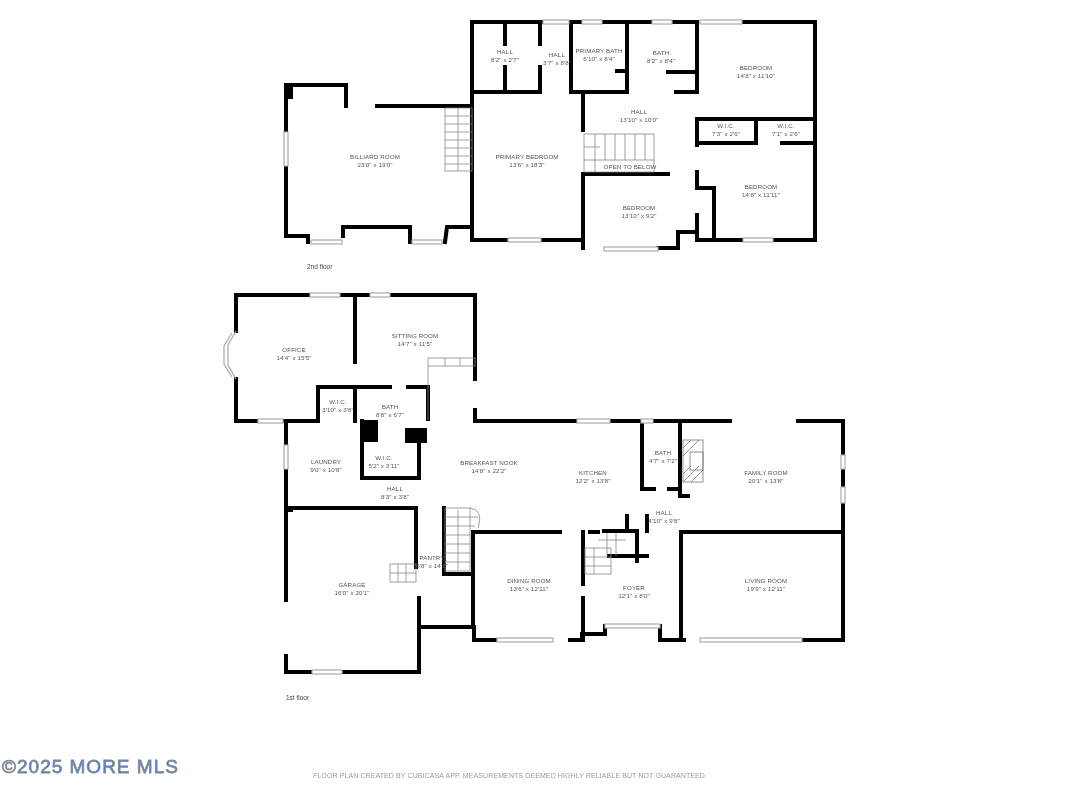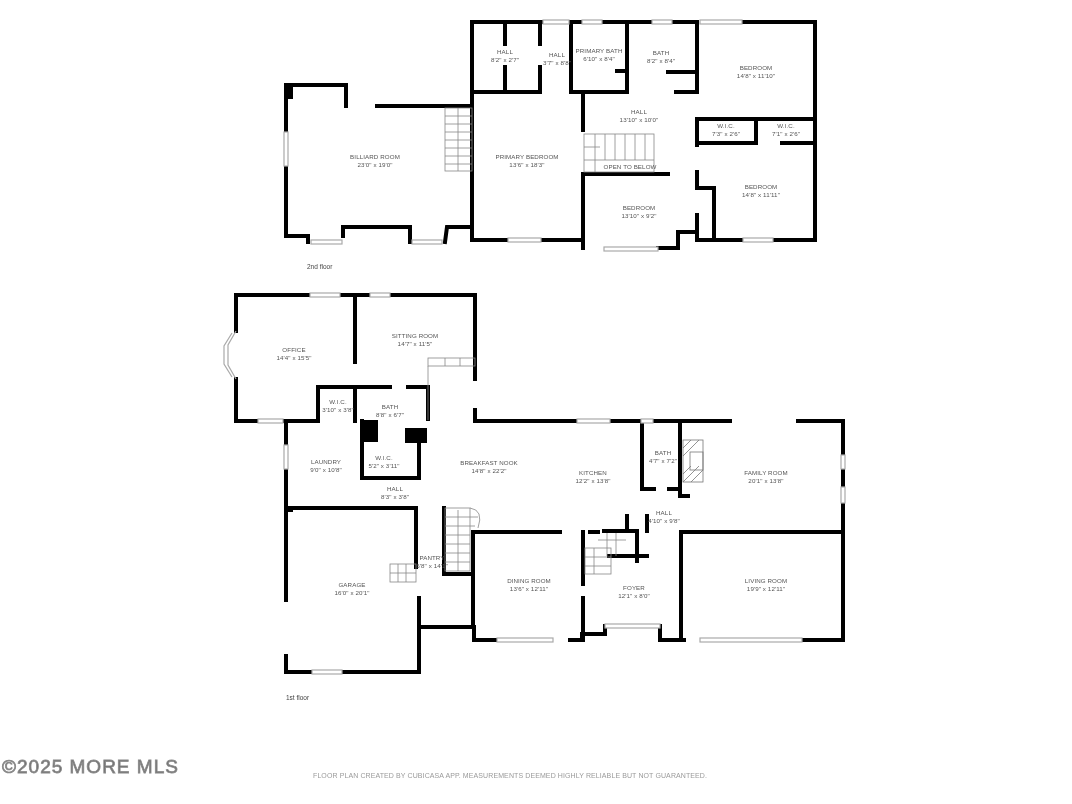--- a/index.html
+++ b/index.html
@@ -1,21 +1,21 @@
 <!DOCTYPE html>
 <html><head>
 <meta charset="utf-8">
 <style>
   html, body { margin: 0; padding: 0; background: #ffffff; }
   body { width: 1072px; height: 804px; position: relative; overflow: hidden; font-family: "Liberation Sans", sans-serif; }
   svg.plan { position: absolute; left: 0; top: 0; }
   .room-label { position: absolute; text-align: center; color: #555; font-size: 6.2px; line-height: 8px; letter-spacing: 0.1px; white-space: nowrap; transform: translate(-50%, -50%); }
   .room-label .dims { display: block; }
   .floor-label { position: absolute; font-size: 6.5px; color: #444; }
-  .watermark { position: absolute; left: 2px; top: 756px; font-size: 19px; color: #737373; letter-spacing: 1px; font-family: "Liberation Sans", sans-serif;
+  .watermark { position: absolute; left: 2px; top: 756px; font-size: 19px; color: #3b82f6; letter-spacing: 1px; font-family: "Liberation Sans", sans-serif;
     -webkit-text-stroke: 0.8px #8a8a8a; font-weight: 300; }
   .disclaimer { position: absolute; left: 313px; top: 772px; font-size: 7px; color: #9a9a9a; letter-spacing: 0.1px; white-space: nowrap; }
 </style>
 </head>
 <body>
 
 <svg class="plan" width="1072" height="804" viewBox="0 0 1072 804">
   <g stroke="#000" stroke-width="4" fill="none" stroke-linecap="square">
 
     <g>

